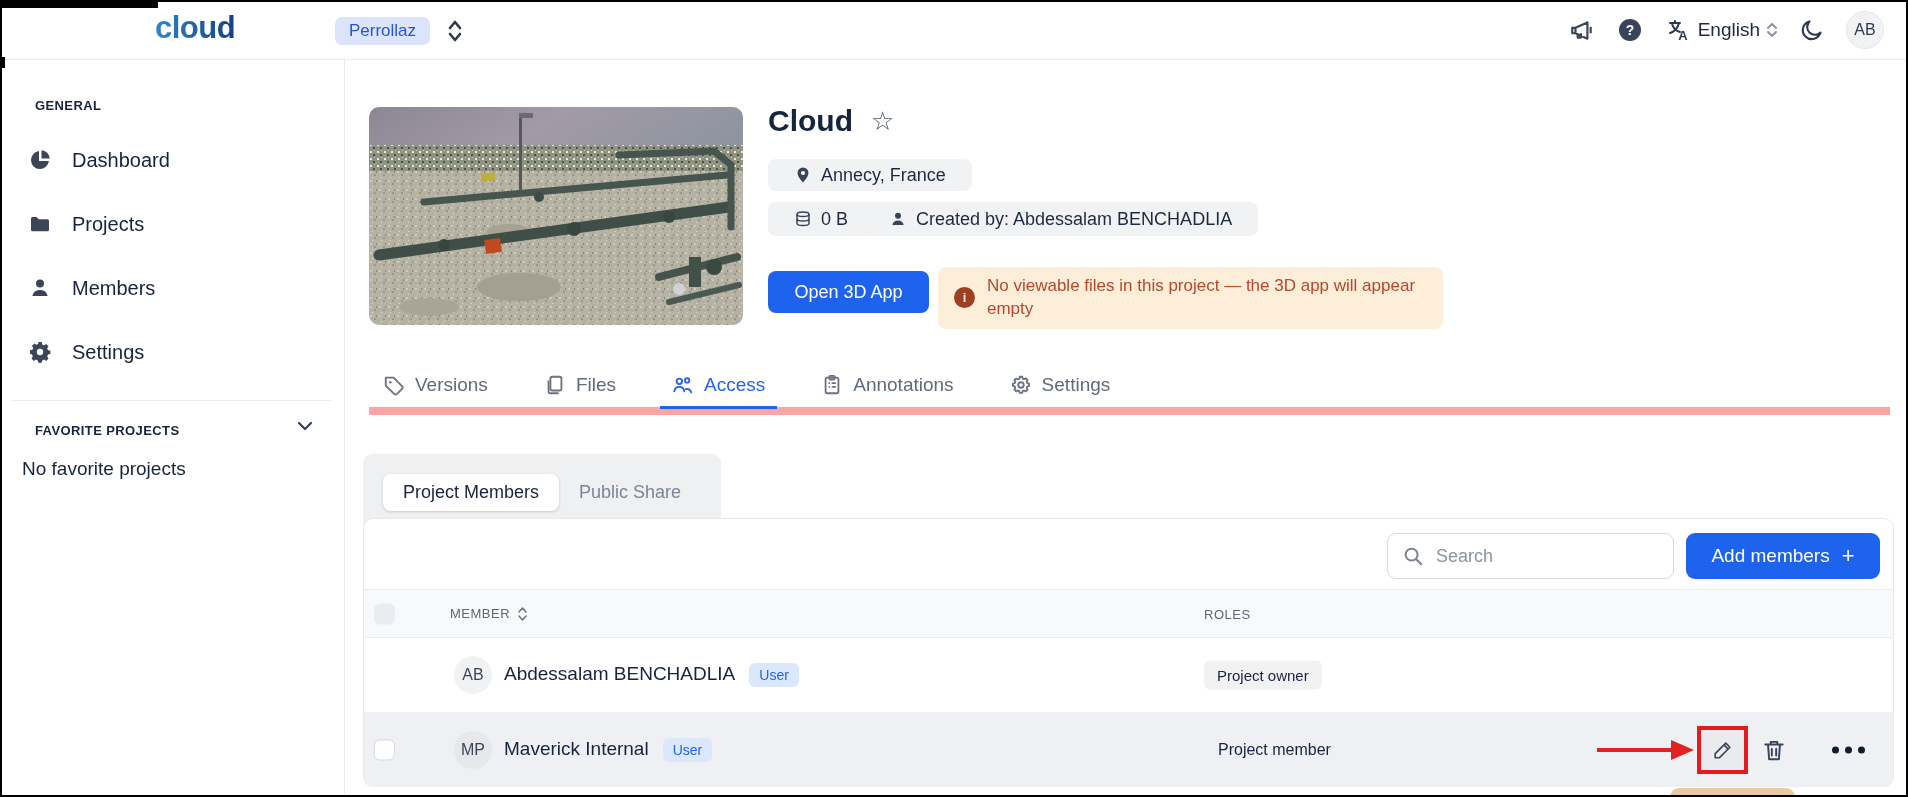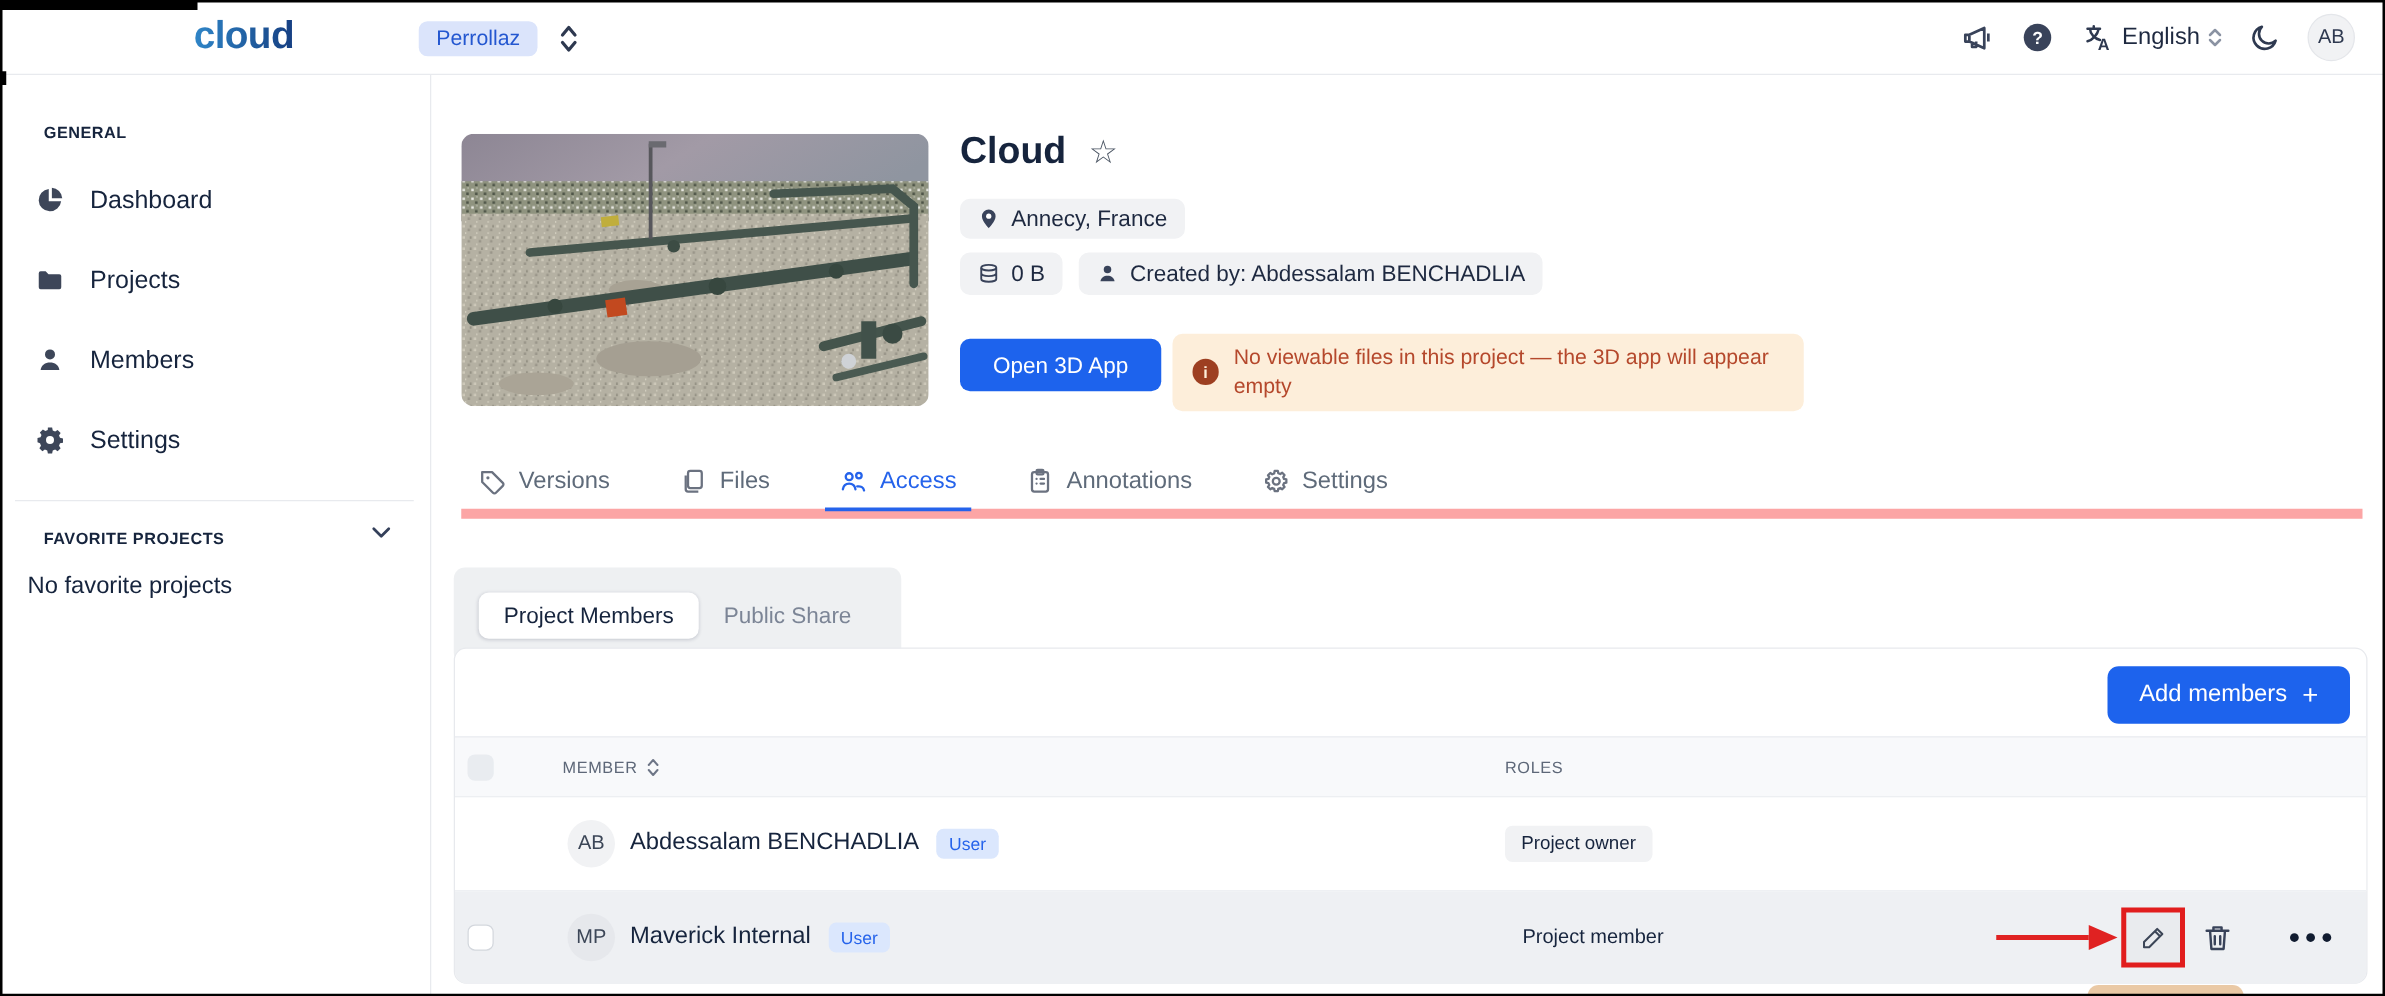--- a/index.html
+++ b/index.html
@@ -37,21 +37,21 @@
   .fav-chevron { position:absolute; right:28px; top:355px; width:22px; height:22px; color:#34405a; cursor:pointer; }
   .no-fav { position:absolute; left:22px; top:398px; font-size:19px; color:#16243d; }
 
   
   .main { position:absolute; top:60px; left:346px; right:0; bottom:0; background:#fff; }
   .thumb { position:absolute; left:23px; top:47px; width:374px; height:218px; border-radius:10px; overflow:hidden; }
   .title-row { position:absolute; left:422px; top:44px; display:flex; align-items:center; gap:18px; }
   .proj-title { font-size:30px; font-weight:700; color:#16243d; }
   .star { font-size:26px; color:#4b5563; cursor:pointer; line-height:1; }
   .chip { display:inline-flex; align-items:center; gap:9px; background:#f1f2f4; border-radius:8px;
-    padding:0 14px; height:32px; font-size:18px; color:#1e2940; }
+    padding:0 26px; height:32px; font-size:18px; color:#1e2940; }
   .chip-loc { position:absolute; left:422px; top:99px; }
   .chip-size { position:absolute; left:422px; top:142px; height:34px; }
   .chip-created { position:absolute; left:517px; top:142px; height:34px; }
   .chip .cico { width:18px; height:18px; color:#39435a; display:flex; align-items:center; }
   .open-btn { position:absolute; left:422px; top:211px; width:161px; height:42px; background:#1d63ed; color:#fff;
     border:none; border-radius:8px; font-size:18px; font-family:inherit; cursor:pointer; }
   .warning { position:absolute; left:592px; top:207px; width:505px; min-height:52px; background:#fdeeda;
     border-radius:8px; display:flex; align-items:center; gap:12px; padding:8px 16px; }
   .warn-ico { min-width:21px; height:21px; border-radius:50%; background:#9d3f21; color:#fdeeda;
     font-size:13px; font-weight:700; display:flex; align-items:center; justify-content:center; }
@@ -358,20 +358,29 @@
     </div>
   </div>
 
   <div class="segmented">
     <div class="seg-opt active">Project Members</div>
     <div class="seg-opt">Public Share</div>
   </div>
 
   <section class="card">
 
+    <div class="search-box">
+      <span>
+        <svg viewBox="0 0 24 24" width="22" height="22" fill="none" stroke="#7a828f" stroke-width="2.2" stroke-linecap="round">
+            <circle cx="10.5" cy="10.5" r="6.5"></circle>
+            <path d="M15.5 15.5L21 21"></path>
+          </svg>
+      </span>
+      <input type="text" placeholder="Search" style="">
+    </div>
 
     <button class="add-btn">
       <span>Add members</span>
       <span class="add-plus">+</span>
     </button>
 
     <div class="thead">
       <div class="cb muted"></div>
       <div class="th-member">
         <span>MEMBER</span>

